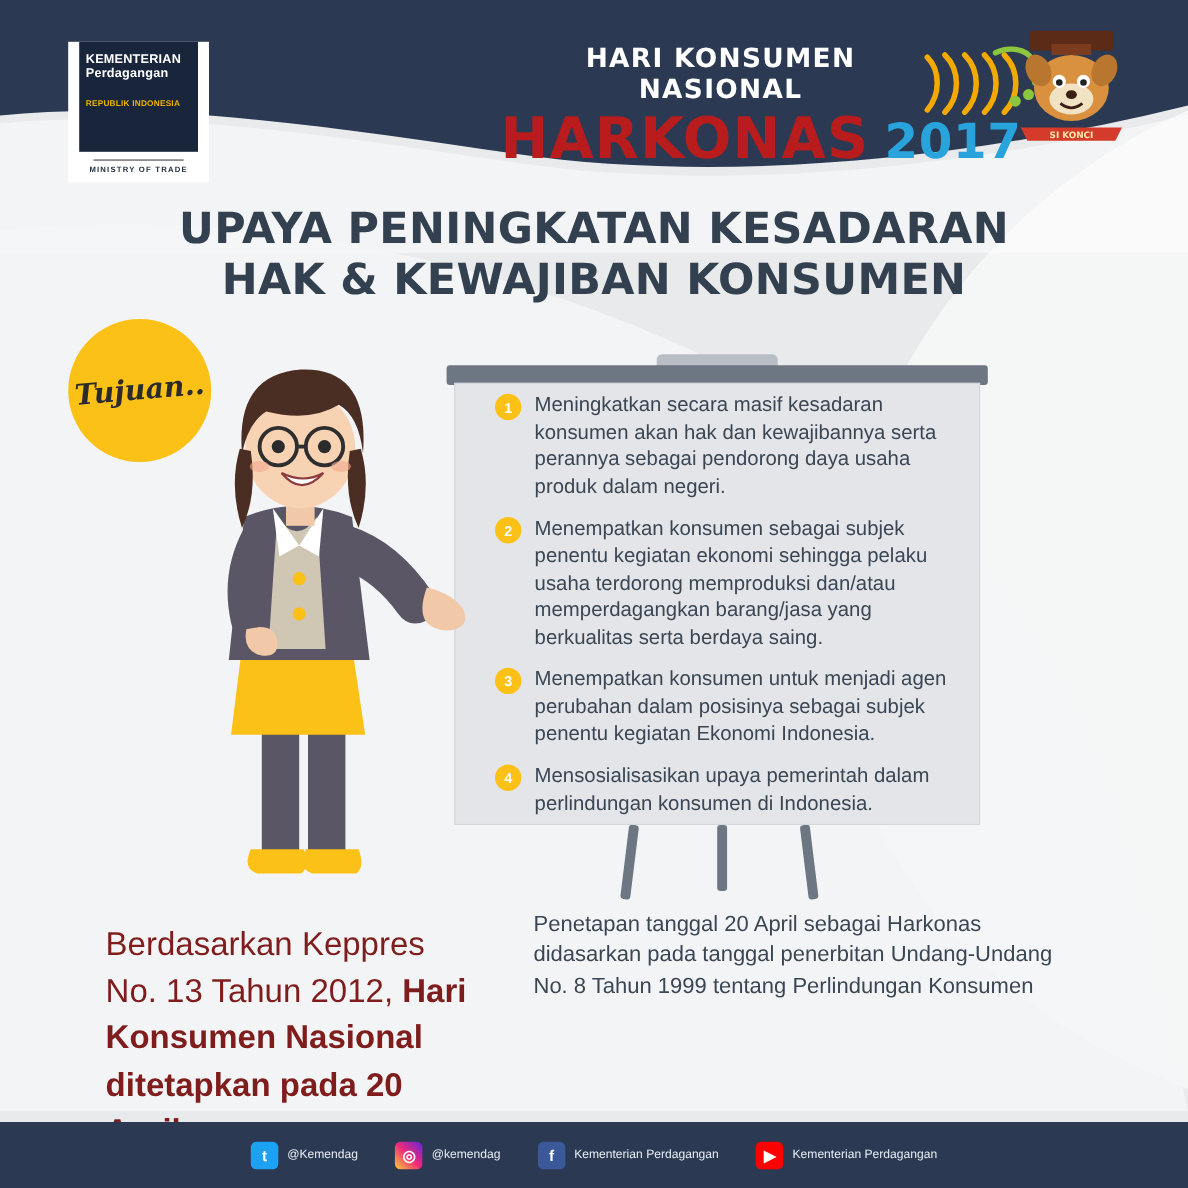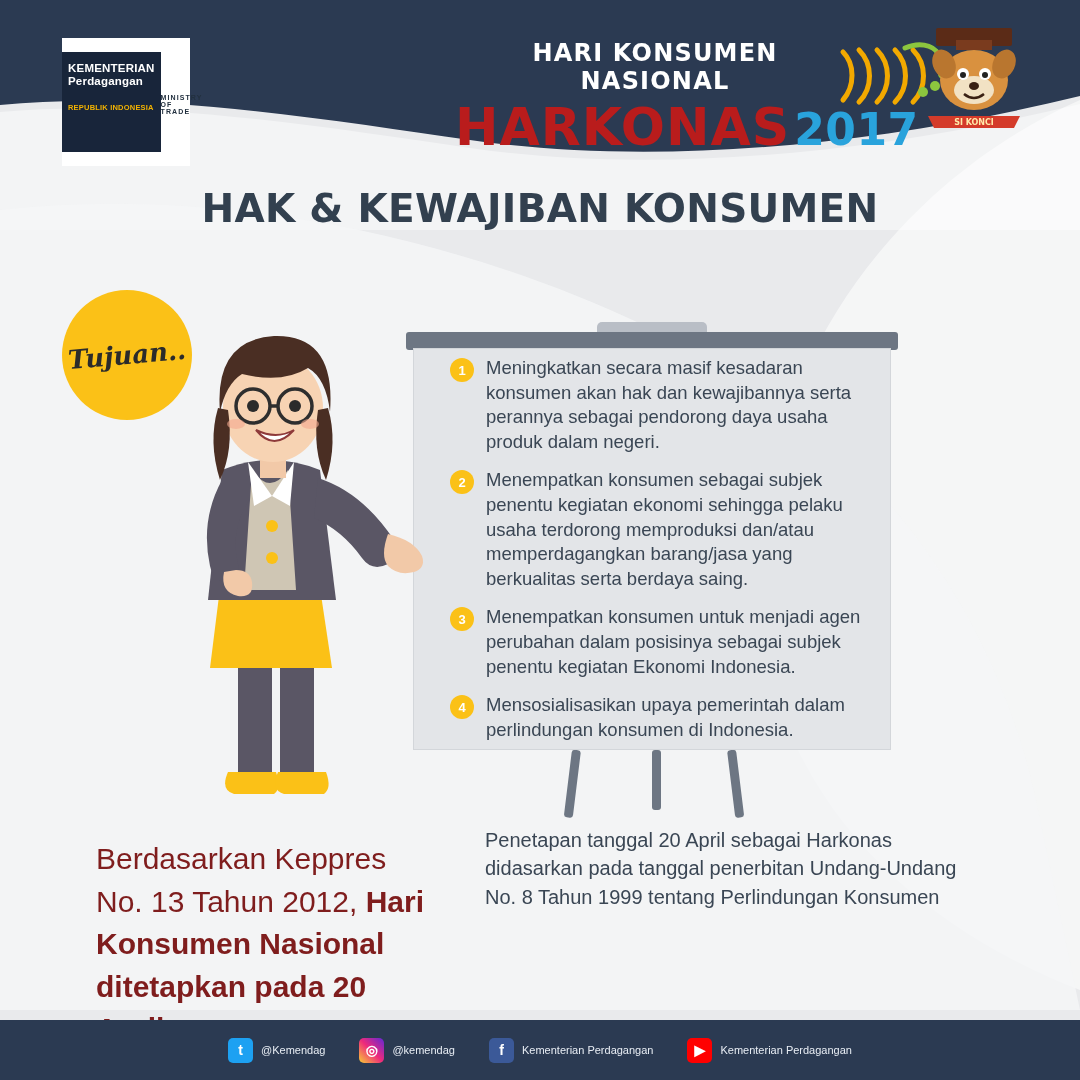--- a/index.html
+++ b/index.html
@@ -35,21 +35,21 @@
   .body-swoosh {
     position: absolute; top: 60px; left: 0;
     width: 1080px; height: 950px;
   }
 
   
   .logo-box {
     position: absolute; left: 62px; top: 38px;
     width: 128px; height: 128px;
     background: #ffffff;
-    display: flex; 
+    display: flex; flex-direction: column;
     align-items: center;
   }
   .logo-inner {
     width: 108px; height: 100px;
     background: #18253a;
     color: #ffffff;
     padding: 10px 6px 0 6px;
     text-align: left;
   }
   .logo-l1 { font-size: 11.5px; font-weight: bold; letter-spacing: .2px; line-height: 1.12; }
@@ -63,21 +63,21 @@
     color: #ffffff; font-size: 24px; font-weight: bold;
     letter-spacing: 1.2px; font-family: "DejaVu Sans", sans-serif; margin-top: 13px;
   }
   .hk-line2 { margin-top: 2px; white-space: nowrap; }
   .hk-big {
     color: #b91c1c; font-size: 52px; font-weight: bold;
     letter-spacing: 1px; font-family: "DejaVu Sans", sans-serif;
   }
   .hk-year {
     color: #29a3dc; font-size: 44px; font-weight: bold;
-    letter-spacing: .5px; margin-left: 4px;
+    letter-spacing: .5px; margin-left: 14px;
     font-family: "DejaVu Sans", sans-serif;
   }
 
   
   .mascot {
     position: absolute; right: 52px; top: 24px;
     width: 108px; height: 112px;
   }
 
   
@@ -264,20 +264,21 @@
       <circle cx="43" cy="51" r="3" fill="#222"></circle>
         <circle cx="65" cy="51" r="3" fill="#222"></circle>
       <ellipse cx="54" cy="62" rx="5" ry="4" fill="#3a2013"></ellipse>
       <path d="M44,70 Q54,78 64,70" stroke="#3a2013" stroke-width="2.5" fill="none"></path>
       <path d="M8,92 L100,92 L94,104 L14,104 Z" fill="#d43b2a"></path>
       <text x="54" y="101" font-size="8" fill="#ffe9a8" text-anchor="middle" font-family="DejaVu Sans, sans-serif" font-weight="bold">SI KONCI</text>
     </svg>
   </div>
 
   <div class="title">
+    <div>UPAYA PENINGKATAN KESADARAN</div>
     <div>HAK &amp; KEWAJIBAN KONSUMEN</div>
   </div>
 
   <div class="bubble-tail"></div>
   <div class="bubble">
     <span class="bubble-text">Tujuan..</span>
   </div>
 
   <div class="leg leg-l"></div>
   <div class="leg leg-m"></div>

